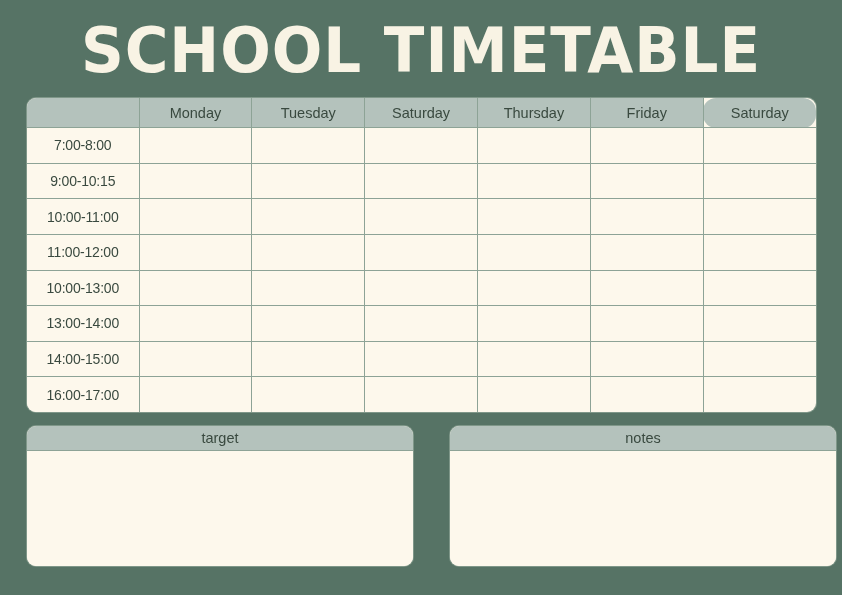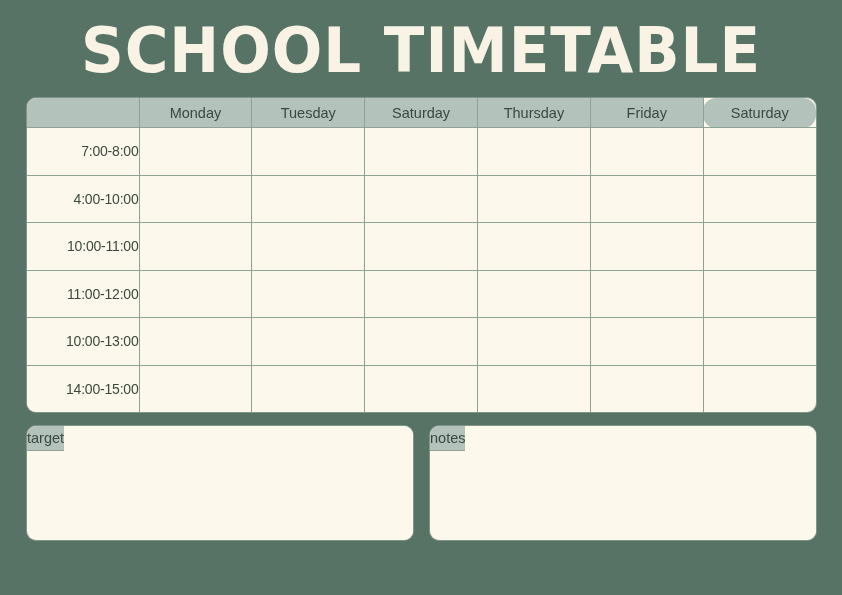--- a/index.html
+++ b/index.html
@@ -86,43 +86,43 @@
     color: #2f3f36;
     letter-spacing: -0.2px;
   }
   col.time-col { width: 112px; }
   col.day-col  { width: 112.8px; }
 
   
   table.grid tr:first-child th { border-top: none; }
   table.grid tr:last-child td { border-bottom: none; }
   table.grid th:first-child,
-  table.grid td:first-child { border-left: none; text-align: right; }
+  table.grid td:first-child { border-left: none; }
   table.grid th:last-child,
   table.grid td:last-child { border-right: none; border-radius: 13px; }
 
   
   .panel {
     position: absolute;
     top: 426px;
-    height: 114px;
+    height: 140px;
     border-radius: 9px;
     overflow: hidden;
     background: #fdf8ec;
     box-shadow: 0 0 0 1px #7f9789;
     box-sizing: border-box;
     display: flex;
-    flex-direction: row;
+    flex-direction: column;
   }
   .panel.target-panel {
     left: 27px;
     width: 386px;
   }
   .panel.notes-panel {
-    left: 430px;
+    left: 450px;
     width: 386px;
   }
   .panel-header {
     height: 24px;
     line-height: 24px;
     background: #b4c2bc;
     border-bottom: 1px solid #8da396;
     text-align: center;
     font-size: 14.5px;
     color: #39493f;
@@ -166,21 +166,21 @@
         <tr>
           <td class="time-cell">7:00-8:00</td>
           <td></td>
           <td></td>
           <td></td>
           <td></td>
           <td></td>
           <td></td>
         </tr>
         <tr>
-          <td class="time-cell">4:00-10:00</td>
+          <td class="time-cell">9:00-10:15</td>
           <td></td>
           <td></td>
           <td></td>
           <td></td>
           <td></td>
           <td></td>
         </tr>
         <tr>
           <td class="time-cell">10:00-11:00</td>
           <td></td>
@@ -202,21 +202,39 @@
         <tr>
           <td class="time-cell">10:00-13:00</td>
           <td></td>
           <td></td>
           <td></td>
           <td></td>
           <td></td>
           <td></td>
         </tr>
         <tr>
+          <td class="time-cell">13:00-14:00</td>
+          <td></td>
+          <td></td>
+          <td></td>
+          <td></td>
+          <td></td>
+          <td></td>
+        </tr>
+        <tr>
           <td class="time-cell">14:00-15:00</td>
+          <td></td>
+          <td></td>
+          <td></td>
+          <td></td>
+          <td></td>
+          <td></td>
+        </tr>
+        <tr>
+          <td class="time-cell">16:00-17:00</td>
           <td></td>
           <td></td>
           <td></td>
           <td></td>
           <td></td>
           <td></td>
         </tr>
       </tbody>
     </table>
   </div>

